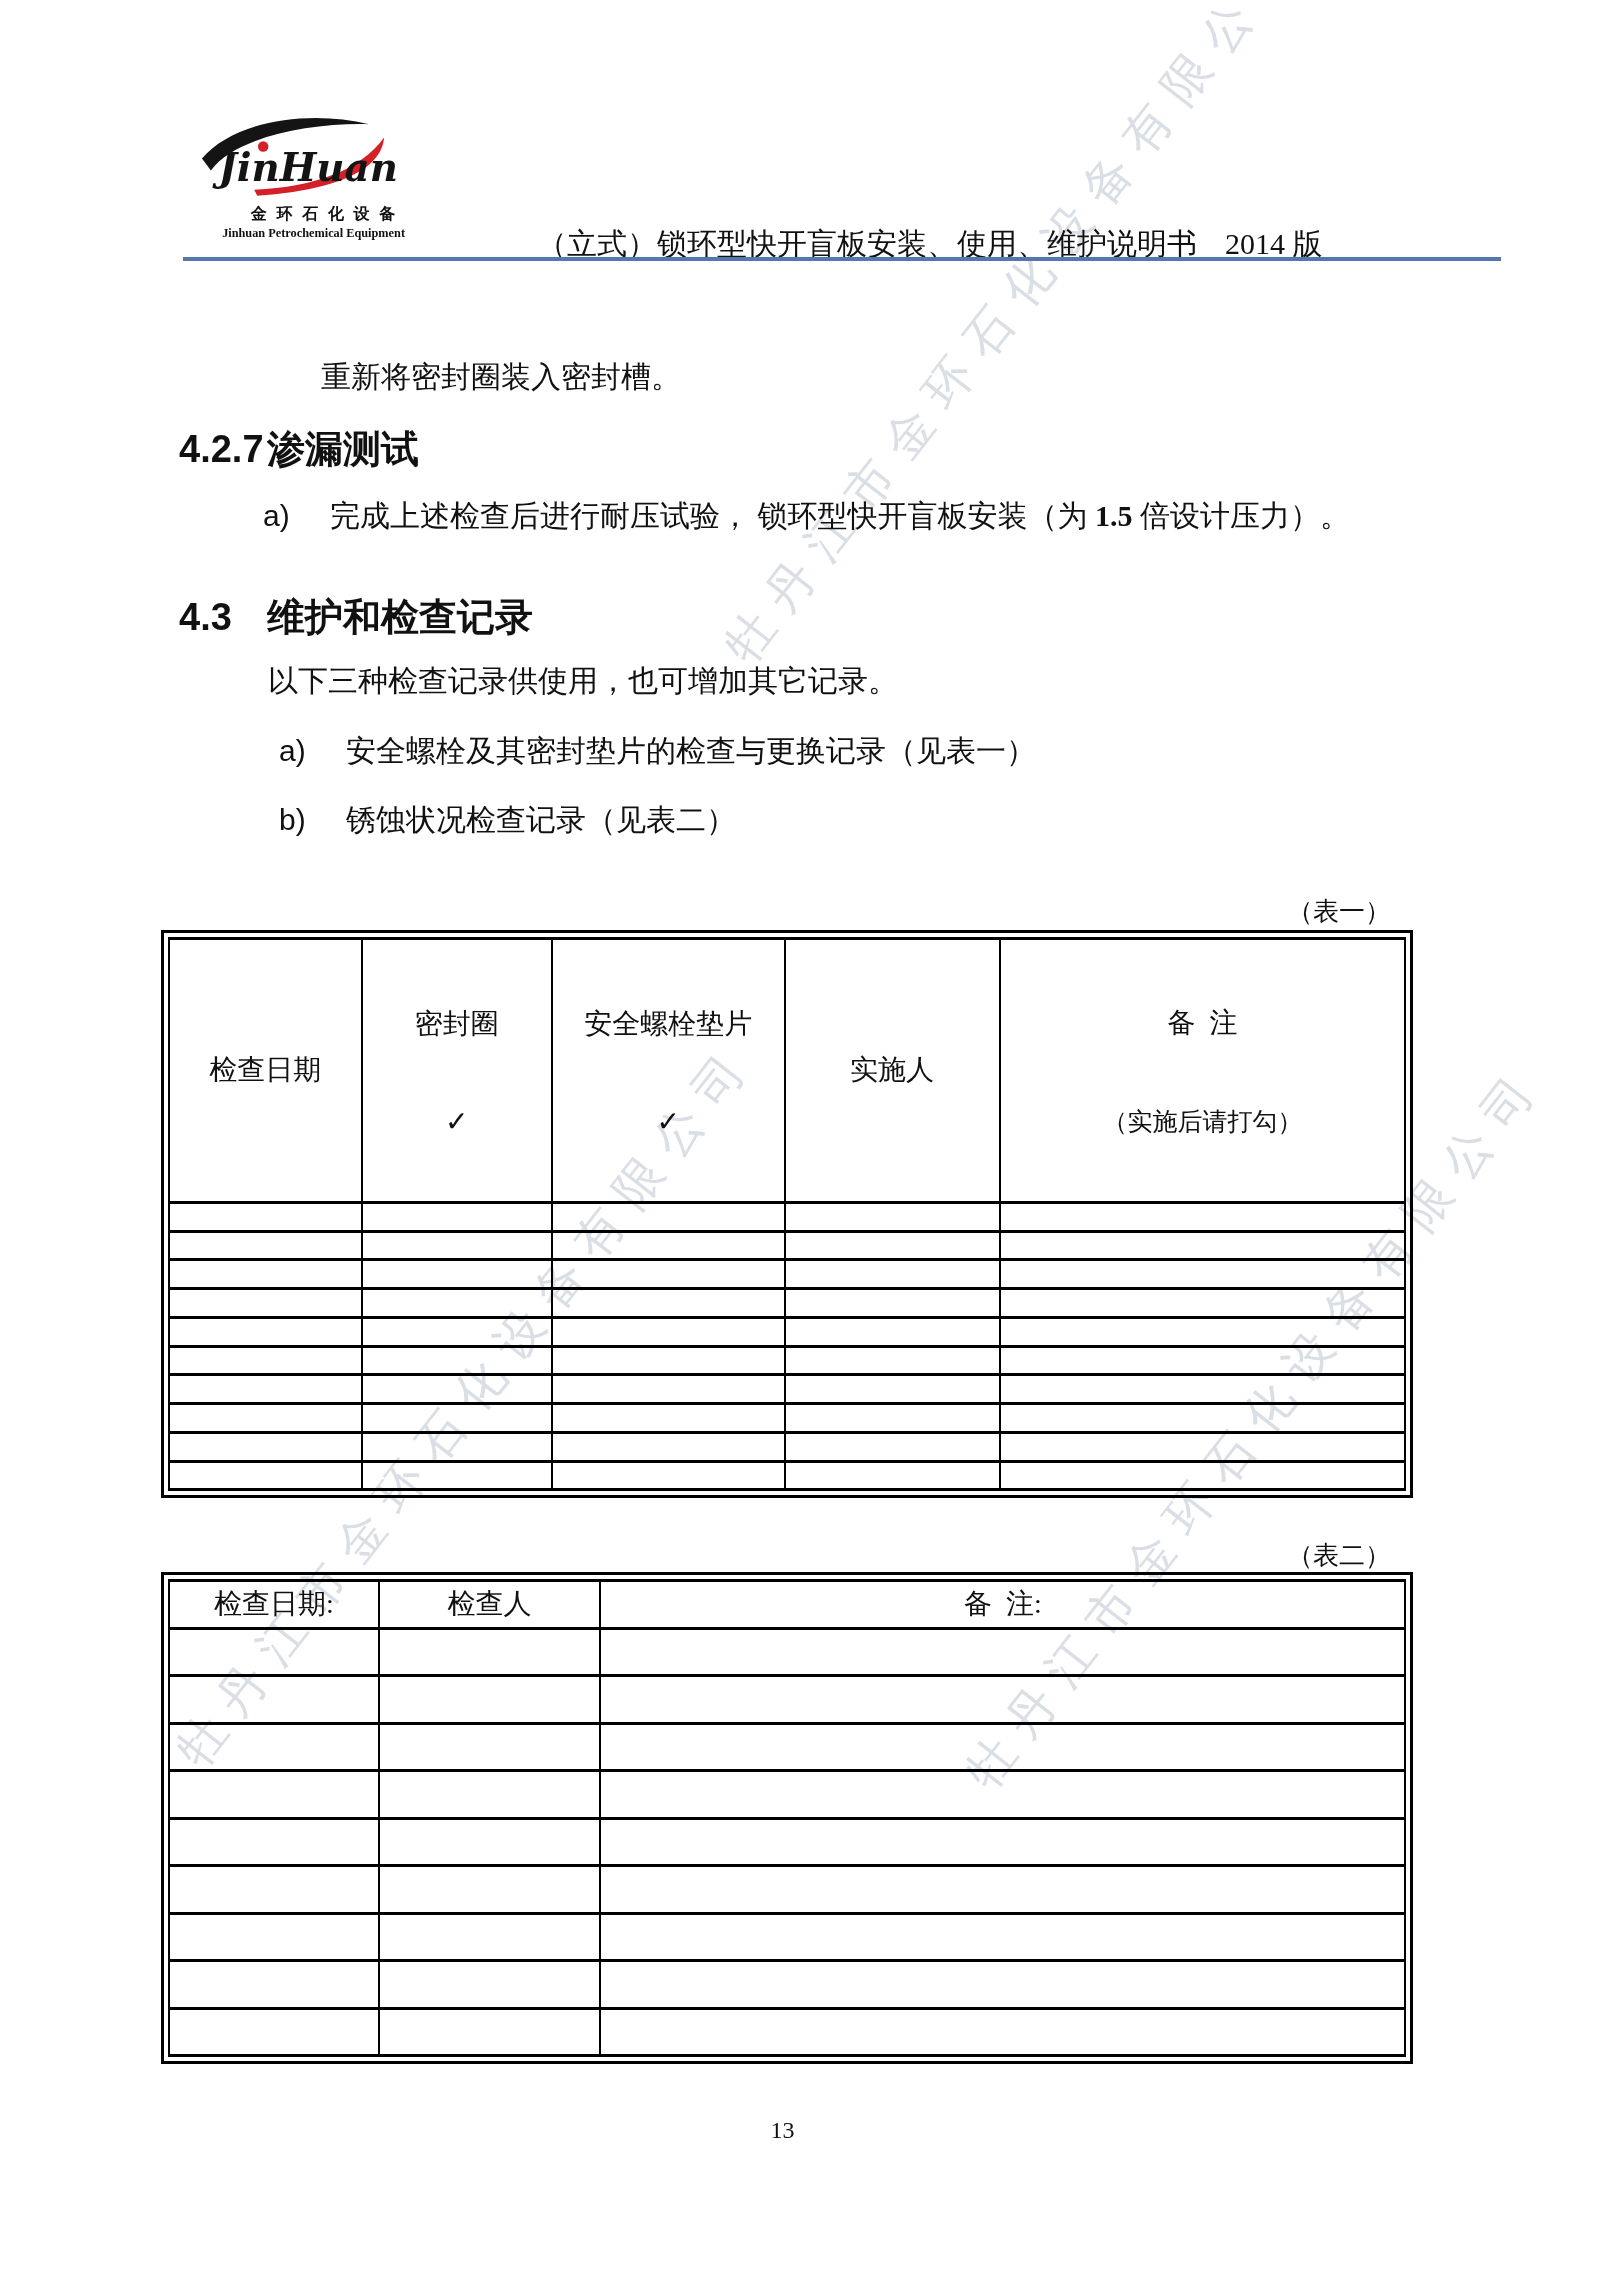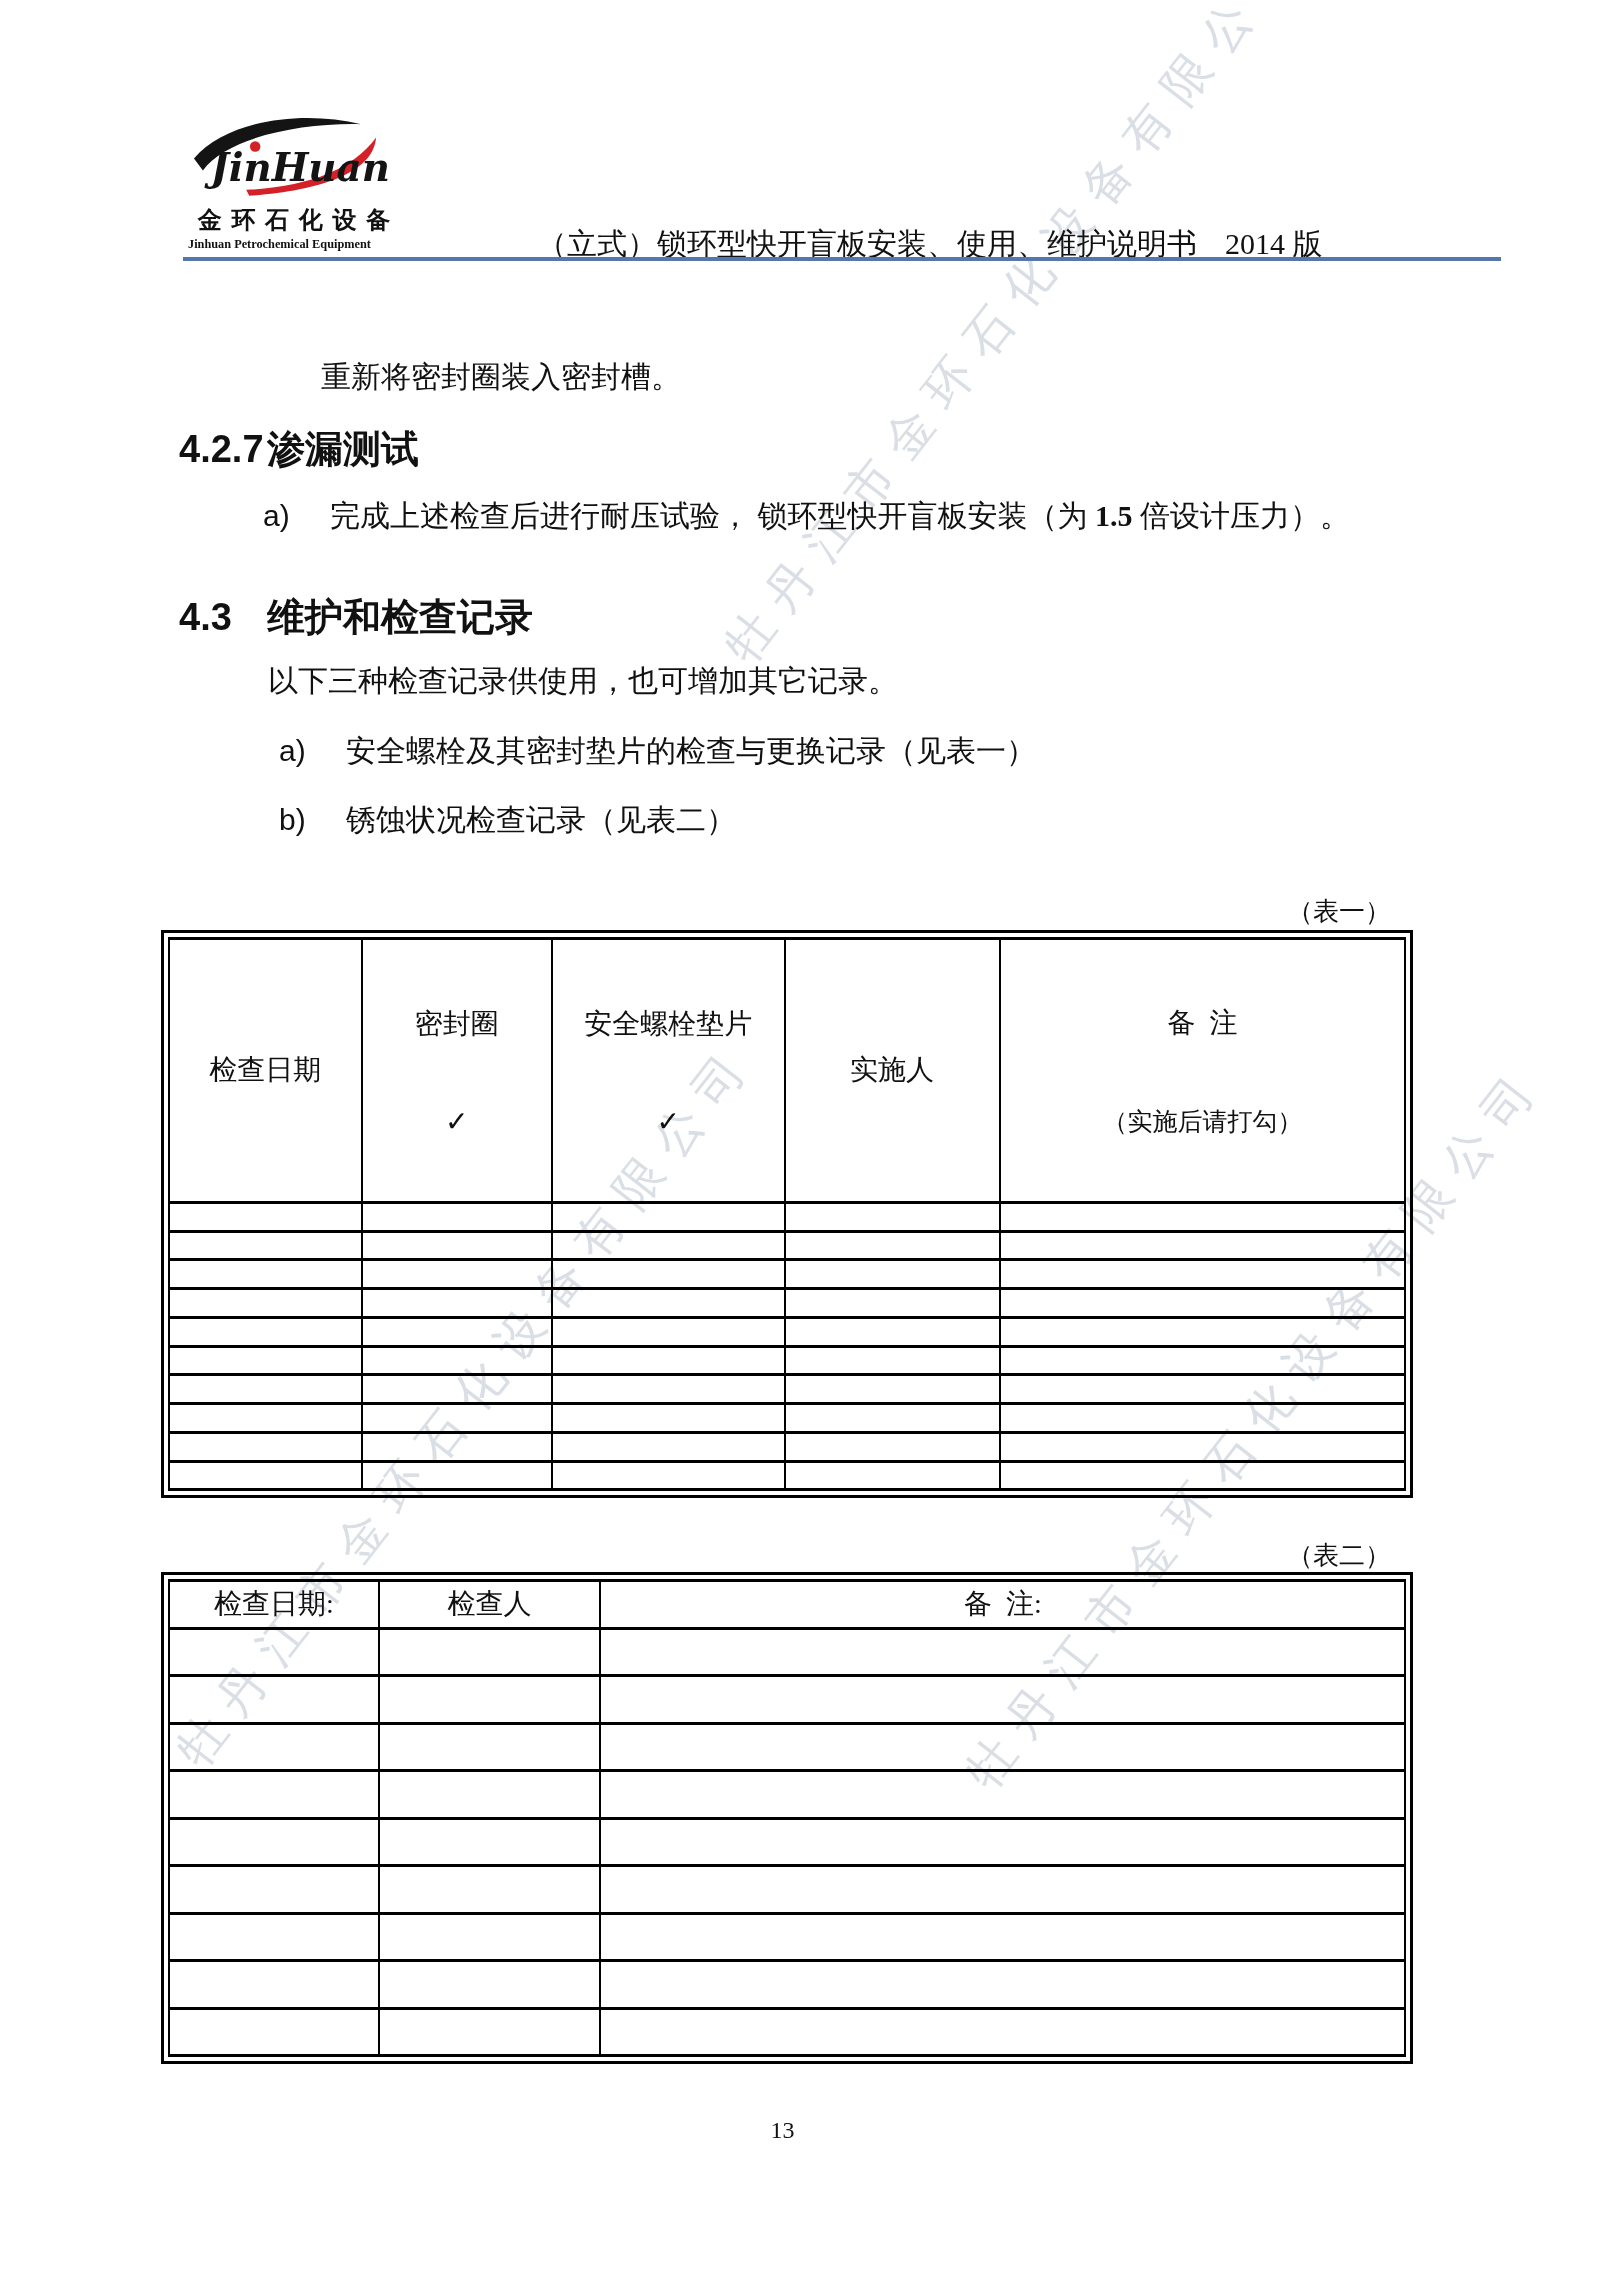--- a/index.html
+++ b/index.html
@@ -16,25 +16,25 @@
     font-size:48px; letter-spacing:16.4px; white-space:nowrap;
     color:var(--wm-color, rgba(168,176,194,.42));
     transform:rotate(-52deg); transform-origin:0 50%;
     pointer-events:none; user-select:none;
   }
   .wm-a{left:736px;  top:624px;}
   .wm-b{left:188px;  top:1728px;}
   .wm-c{left:977px; top:1750px;}
   .layer{position:absolute; inset:0; z-index:1;}
   
-  #logo{position:absolute; left:188px; top:112px; width:209px; text-align:left;}
+  #logo{position:absolute; left:196px; top:112px; width:209px; text-align:right;}
   #logo svg{display:block; margin:0 auto;}
   .logo-cn{
     font-family:Liberation Sans, sans-serif;
-    font-weight:bold; font-size:24px; letter-spacing:9.7px;
+    font-weight:bold; font-size:16px; letter-spacing:9.7px;
     white-space:nowrap; margin-top:1.5px; text-indent:9.7px;
   }
   .logo-en{
     font-family:"Liberation Serif","DejaVu Serif",serif;
     font-weight:bold; font-size:12.3px; white-space:nowrap; margin-top:1.5px;
   }
   
   #doc-title{
     position:absolute; left:537px; top:224px; font-size:30px; white-space:nowrap;
   }

